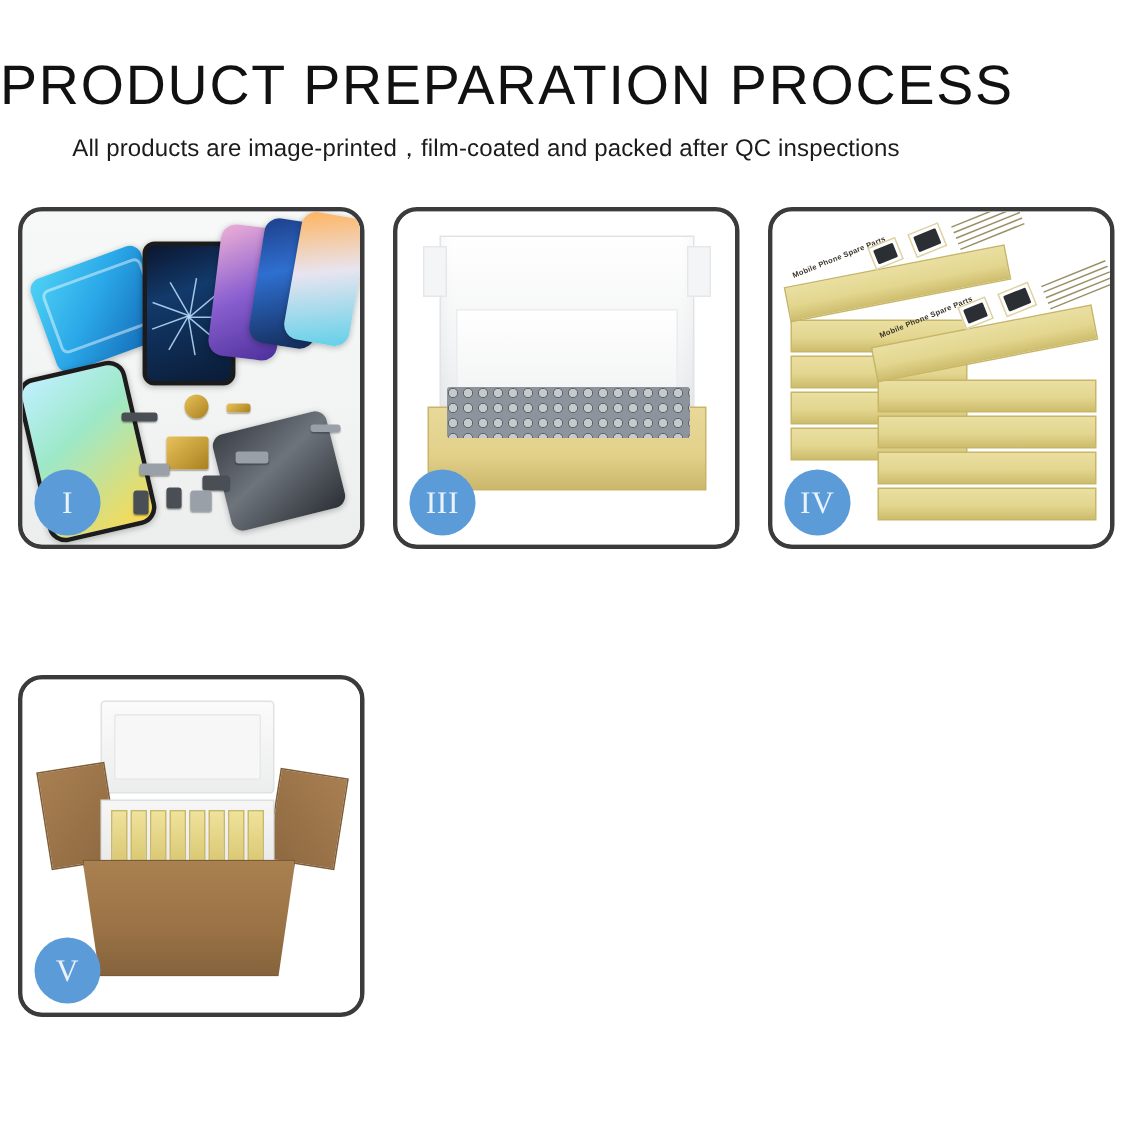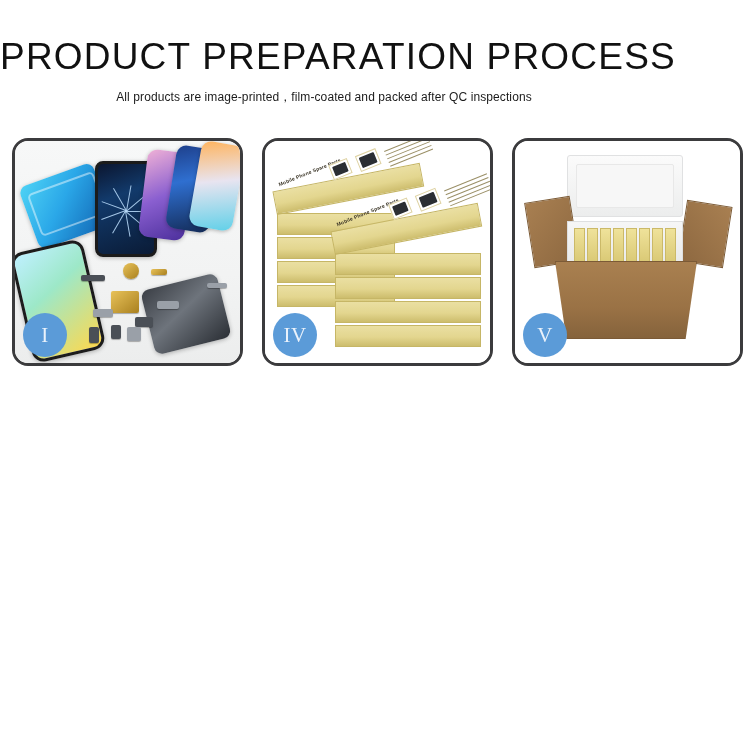--- a/index.html
+++ b/index.html
@@ -14,21 +14,21 @@
   .header { text-align: center; padding-top: 38px; }
   .title {
     font-size: 37px;
     letter-spacing: 1.2px;
     font-weight: 400;
     color: #111;
     line-height: 1.05;
     white-space: nowrap;
   }
   .subtitle {
-    font-size: 12px;
+    font-size: 16px;
     color: #1b1b1b;
     margin-top: 12px;
     letter-spacing: .1px;
     white-space: nowrap;
   }
 
   .grid {
     position: absolute;
     left: 12px; top: 138px;
     width: 726px;
@@ -305,20 +305,33 @@
         <div class="chip" style="left:96px;top:184px;width:10px;height:14px;"></div>
         <div class="chip lt" style="left:112px;top:186px;width:14px;height:14px;"></div>
         <div class="chip" style="left:74px;top:186px;width:10px;height:16px;"></div>
         <div class="chip lt" style="left:142px;top:160px;width:22px;height:8px;"></div>
         <div class="chip lt" style="left:192px;top:142px;width:20px;height:5px;"></div>
       </div>
       <div class="badge">I</div>
     </div>
 
 
+    <div class="panel">
+      <div class="panel-scene p3">
+        <div class="lid3">
+          <div class="flapL"></div>
+          <div class="flapR"></div>
+          <div class="foam"></div>
+        </div>
+        <div class="tray3">
+          <div class="fill"></div>
+        </div>
+      </div>
+      <div class="badge">III</div>
+    </div>
 
     <div class="panel">
       <div class="panel-scene p4">
         <div class="stack">
           <div class="kbox" style="left:4px;  top:120px; width:118px; height:22px;"></div>
           <div class="kbox" style="left:4px;  top:96px;  width:118px; height:22px;"></div>
           <div class="kbox" style="left:4px;  top:72px;  width:118px; height:22px;"></div>
           <div class="kbox" style="left:4px;  top:48px;  width:118px; height:22px;"></div>
 
           <div class="kbox" style="left:62px; top:160px; width:146px; height:22px;"></div>

